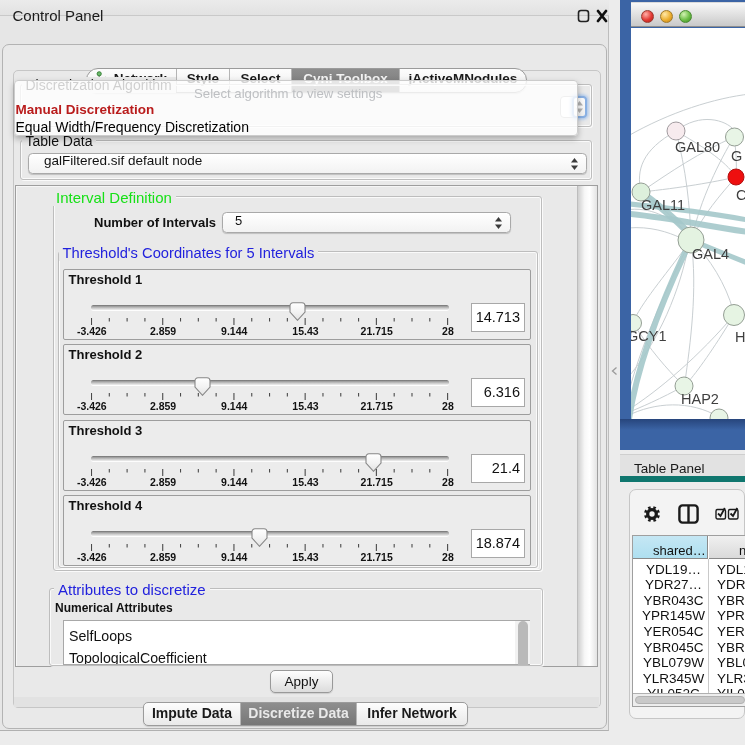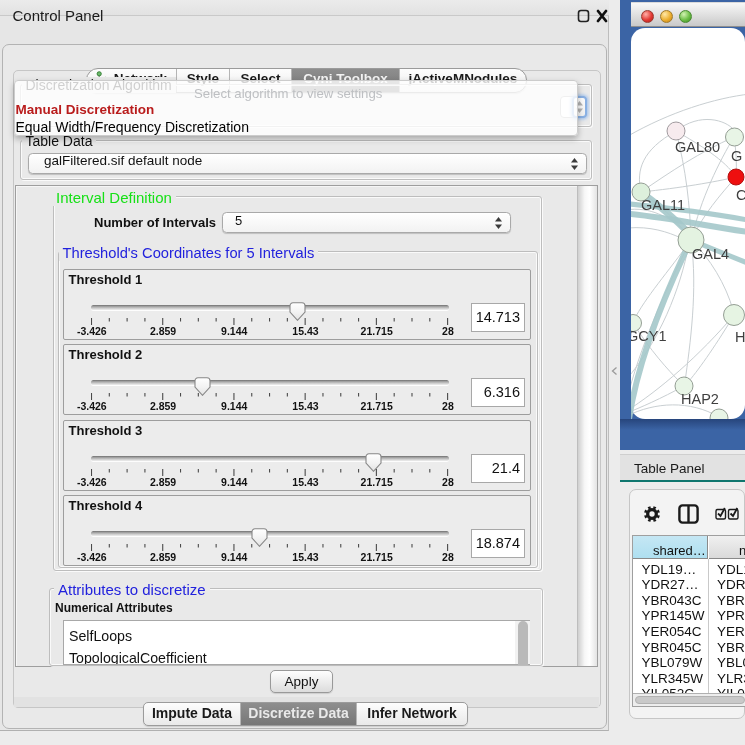--- a/index.html
+++ b/index.html
@@ -55,24 +55,24 @@
 #popup { left:14px; top:80px; width:564px; height:56px; background:rgba(255,255,255,0.8); border:1px solid #cccccc; border-radius:4px; box-shadow:0 3px 6px rgba(0,0,0,0.28); }
 #popup .hint { position:absolute; left:179px; top:4.5px; font-size:13.2px; color:#bdbfc2; }
 #popup .it1 { position:absolute; left:0.5px; top:20.5px; font-size:13.5px; font-weight:bold; color:#b91c1c; }
 #popup .it2 { position:absolute; left:0.5px; top:37.5px; font-size:14px; color:#000; }
 
 
 #netwin { left:620px; top:0; width:125px; height:450px; background:#3b64a5; }
 #netshadow { left:620px; top:419px; width:125px; height:11px; background:linear-gradient(#27457c,#3b64a5); }
 #nettitle { left:631px; top:2px; width:114px; height:25px; background:linear-gradient(#f8f8f8,#c9c9c9); border-bottom:1px solid #8e8e8e; border-top:1px solid #dadada;}
 .tl { position:absolute; top:10px; width:13px; height:13px; border-radius:50%; }
-#netcanvas { left:631px; top:28px; width:114px; height:391px; background:#ffffff;border-radius:14px; }
-
-
-#tpanelbar { left:620px; top:454px; width:125px; height:28px; background:#e2e2e2; border-top:1px solid #cfcfcf; border-bottom:2px solid #0f766e;}
+#netcanvas { left:631px; top:28px; width:114px; height:391px; background:#ffffff; }
+
+
+#tpanelbar { left:620px; top:454px; width:125px; height:28px; background:#e2e2e2; border-top:1px solid #cfcfcf; border-bottom:6px solid #0f766e;}
 #tpanelbar span { position:absolute; left:14px; top:6px; font-size:13.5px; color:#1a1a1a; }
 #tablebox { left:629px; top:489px; width:116px; height:230px; background:#f3f3f3; border:1px solid #c6c6c6; border-radius:7px; }
 </style>
 </head>
 <body>
 <div id="stage">
 
   <div class="abs" id="cpanel"></div>
   <div class="abs" id="cptitle">
       <span class="t">Control Panel</span>
@@ -448,21 +448,21 @@
     <rect x="1.4" y="1.4" width="18.2" height="17.2" rx="3" fill="none" stroke="#1a1a1a" stroke-width="2.4"></rect>
     <line x1="10.5" y1="1.4" x2="10.5" y2="18.6" stroke="#1a1a1a" stroke-width="2.4"></line>
   </svg>
   <svg class="abs" style="left:715px;top:506px" width="25" height="14" viewBox="0 0 25 14">
     <rect x="1" y="3.5" width="9.5" height="9.5" rx="1.5" fill="none" stroke="#1a1a1a" stroke-width="1.4"></rect>
     <path d="M3 7.5 L5.5 10 L9.8 2" fill="none" stroke="#1a1a1a" stroke-width="1.8"></path>
     <rect x="13.5" y="3.5" width="9.5" height="9.5" rx="1.5" fill="none" stroke="#1a1a1a" stroke-width="1.4"></rect>
     <path d="M15.5 7.5 L18 10 L22.3 2" fill="none" stroke="#1a1a1a" stroke-width="1.8"></path>
   </svg>
 
-  <div class="abs" style="left:632px;top:535px;width:113px;height:172px;background:#fff;border:1px solid #9f9f9f;border-right:none;overflow:hidden;">
+  <div class="abs" style="left:632px;top:535px;width:113px;height:172px;background:#fff;border:1px solid #9f9f9f;border-right:none;overflow:hidden;text-align:center;">
     <div style="position:absolute;left:0;top:0;width:75px;height:23px;background:linear-gradient(#c5e7f4,#aedff0);border-right:1px solid #8a8a8a;border-bottom:1px solid #8a8a8a;"></div>
     <div style="position:absolute;left:76px;top:0;width:40px;height:23px;background:linear-gradient(#f0f0f0,#dadada);border-bottom:1px solid #8a8a8a;"></div>
     <div style="position:absolute;left:20px;top:7px;font-size:13px;color:#111;">shared…</div>
     <div style="position:absolute;left:106px;top:7px;font-size:13px;color:#111;">n</div>
     <div style="position:absolute;left:75px;top:23px;width:1px;height:149px;background:#c9c9c9;"></div>
     <div id="trows" style="position:absolute;left:0;top:24px;width:113px;font-size:13.5px;color:#111;">
         <div style="position:absolute;left:8.5px;top:1.5px;width:64px;">YDL19…</div>
          <div style="position:absolute;left:84px;top:1.5px;width:42px;">YDL194W</div>
         <div style="position:absolute;left:8.5px;top:17.1px;width:64px;">YDR27…</div>
          <div style="position:absolute;left:84px;top:17.1px;width:42px;">YDR277C</div>

